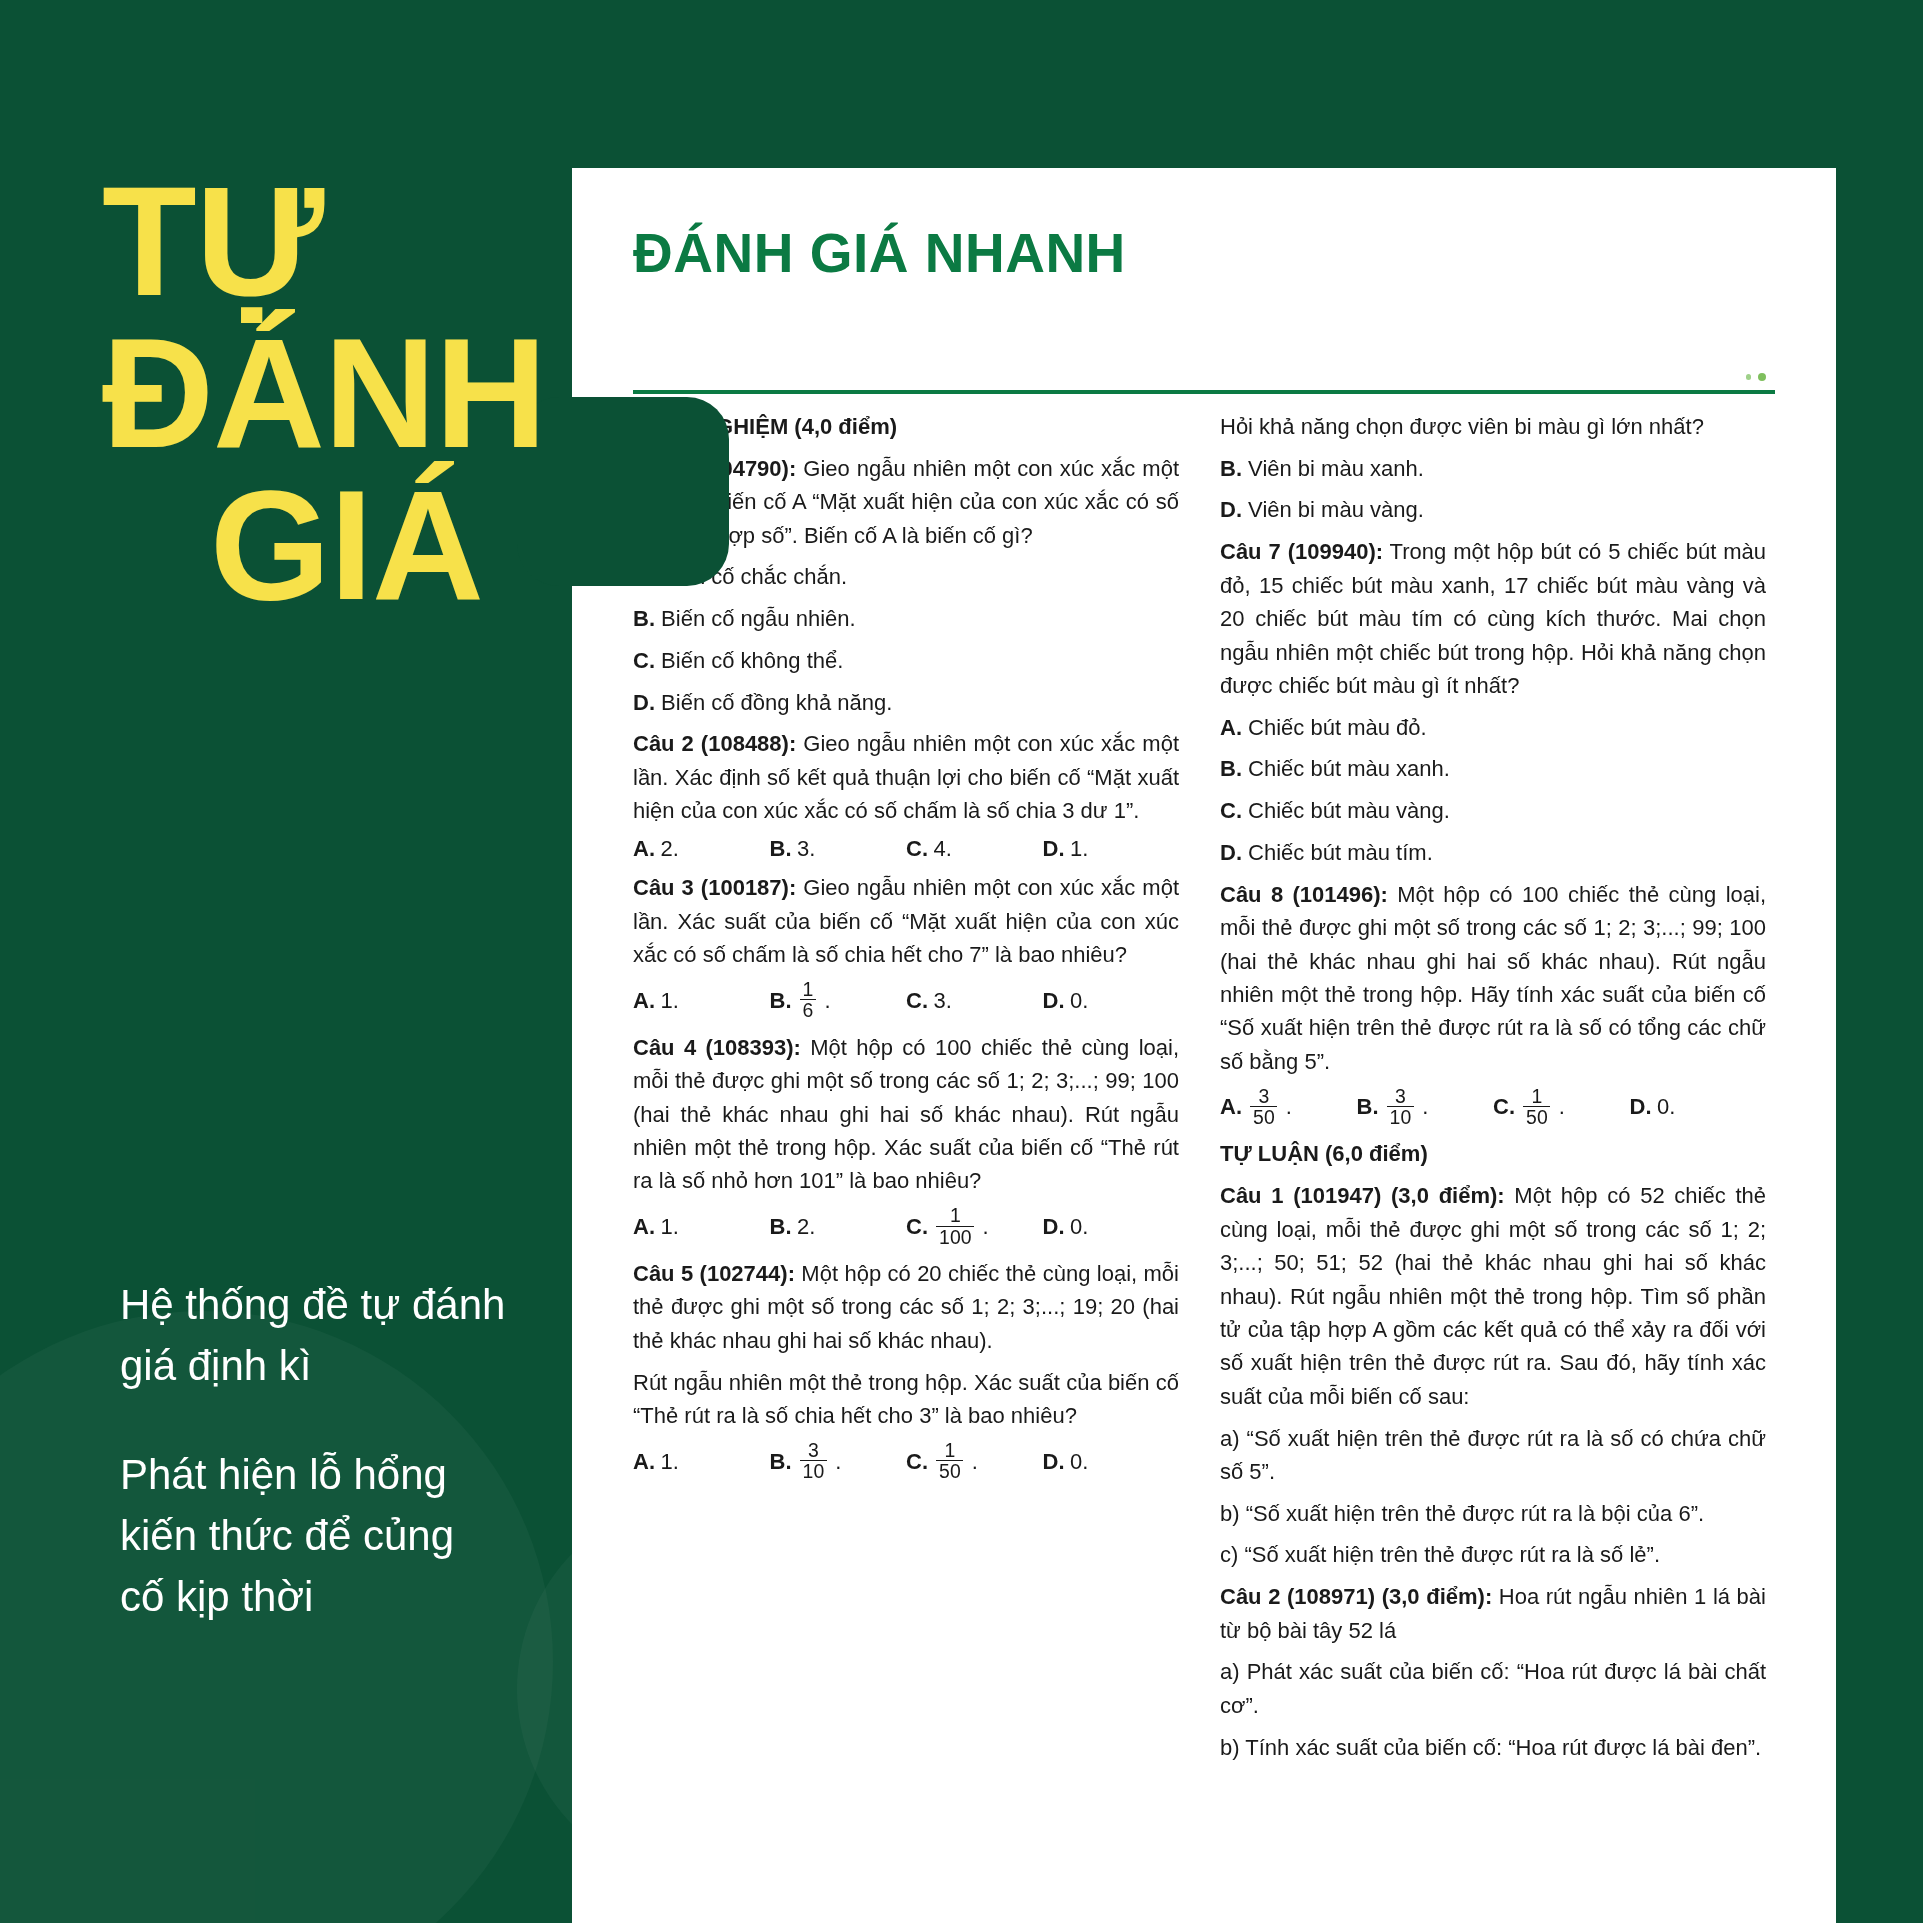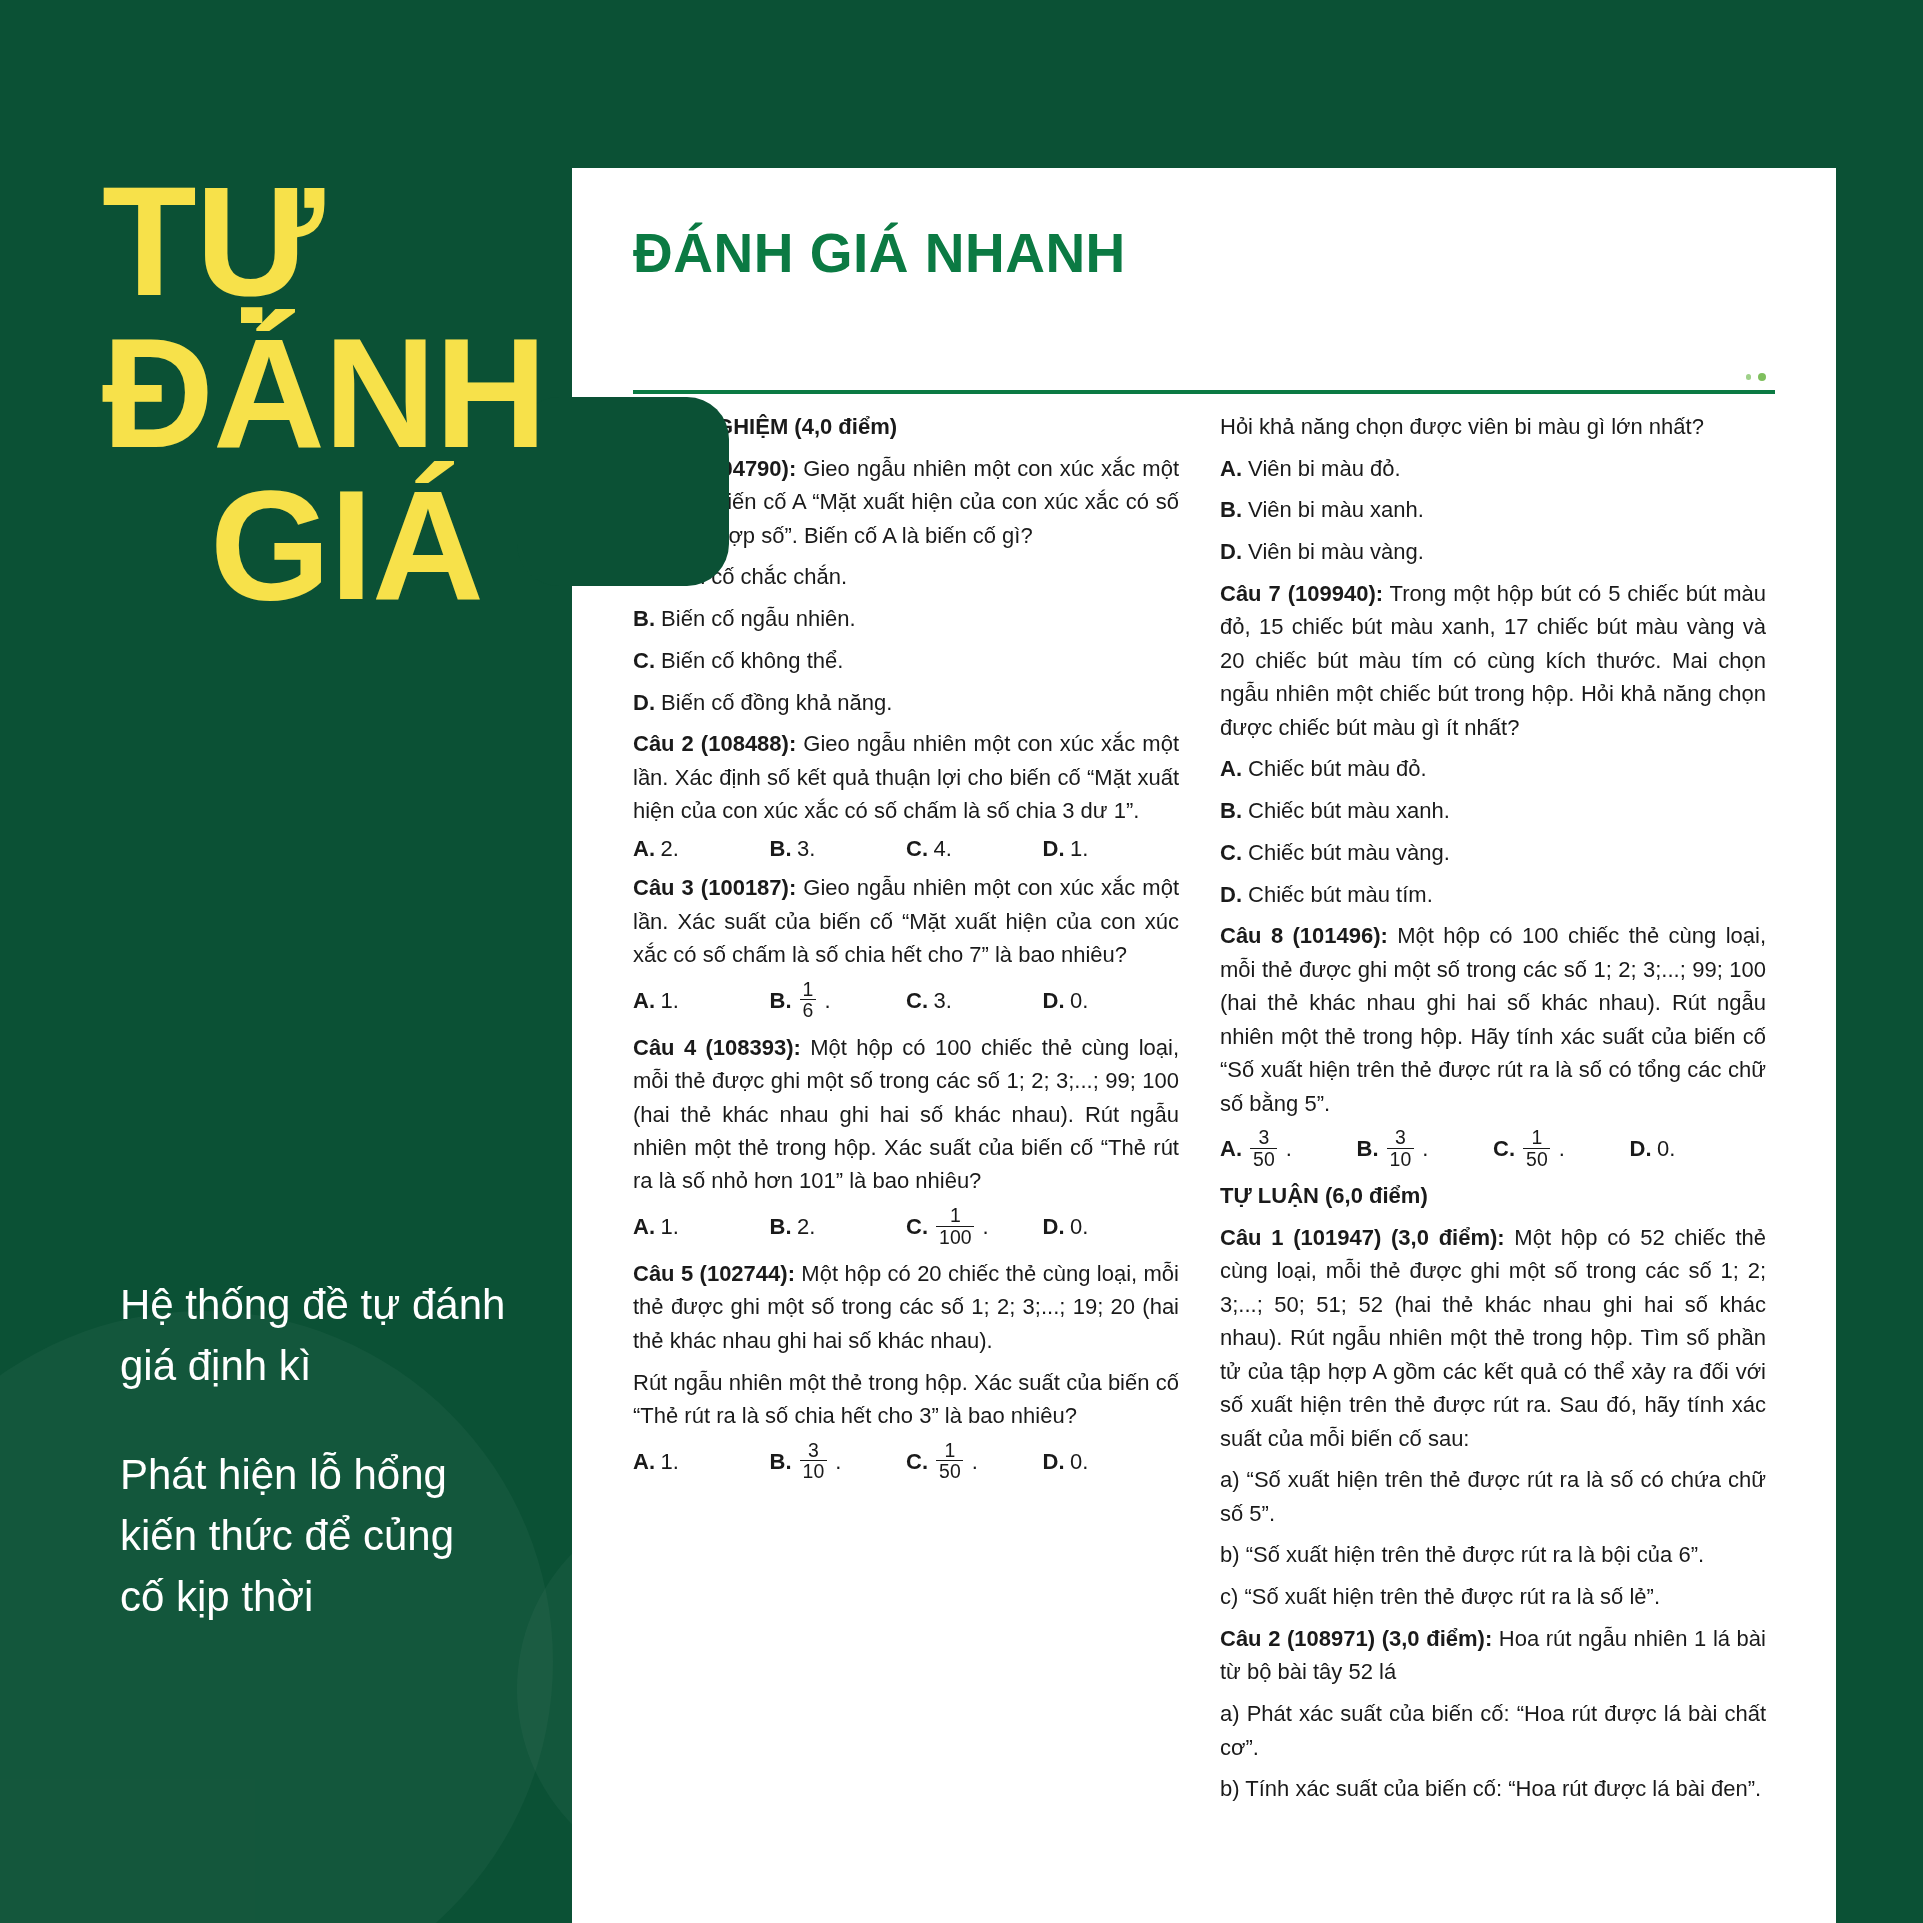--- a/index.html
+++ b/index.html
@@ -236,21 +236,20 @@
               </span>.</span>
             <span><b>C.</b><span class="frac">
                 <span class="num">1</span>
                 <span class="den">50</span>
               </span>.</span>
             <span><b>D.</b> 0.</span>
           </div>
         </div>
       <div class="col" id="col-right">
           <p>Hỏi khả năng chọn được viên bi màu gì lớn nhất?</p>
-          <p><b>A.</b> Viên bi màu đỏ.</p>
           <p><b>B.</b> Viên bi màu xanh.</p>
           <p><b>D.</b> Viên bi màu vàng.</p>
           <p><b>Câu 7 (109940):</b> Trong một hộp bút có 5 chiếc bút màu đỏ, 15 chiếc bút màu xanh, 17 chiếc bút màu vàng và 20 chiếc bút màu tím có cùng kích thước. Mai chọn ngẫu nhiên một chiếc bút trong hộp. Hỏi khả năng chọn được chiếc bút màu gì ít nhất?</p>
           <p><b>A.</b> Chiếc bút màu đỏ.</p>
           <p><b>B.</b> Chiếc bút màu xanh.</p>
           <p><b>C.</b> Chiếc bút màu vàng.</p>
           <p><b>D.</b> Chiếc bút màu tím.</p>
           <p><b>Câu 8 (101496):</b> Một hộp có 100 chiếc thẻ cùng loại, mỗi thẻ được ghi một số trong các số 1; 2; 3;...; 99; 100 (hai thẻ khác nhau ghi hai số khác nhau). Rút ngẫu nhiên một thẻ trong hộp. Hãy tính xác suất của biến cố “Số xuất hiện trên thẻ được rút ra là số có tổng các chữ số bằng 5”.</p>
           <div class="opts">
             <span><b>A.</b><span class="frac">

